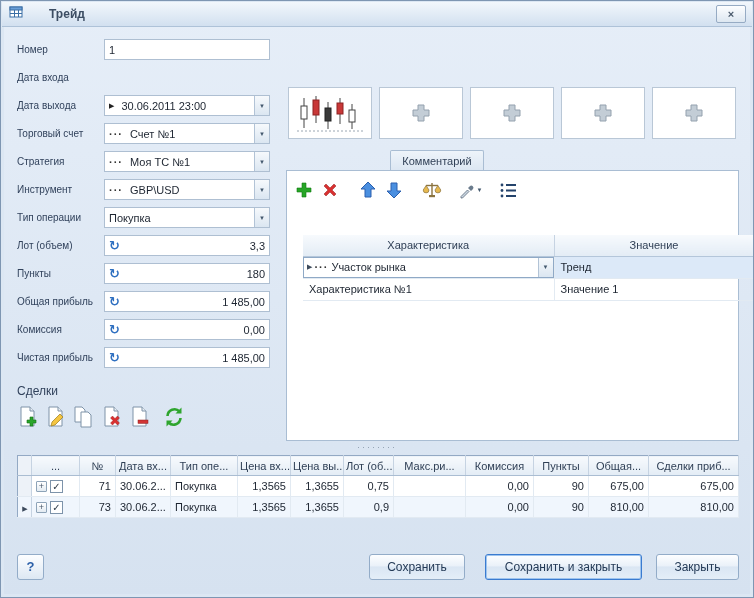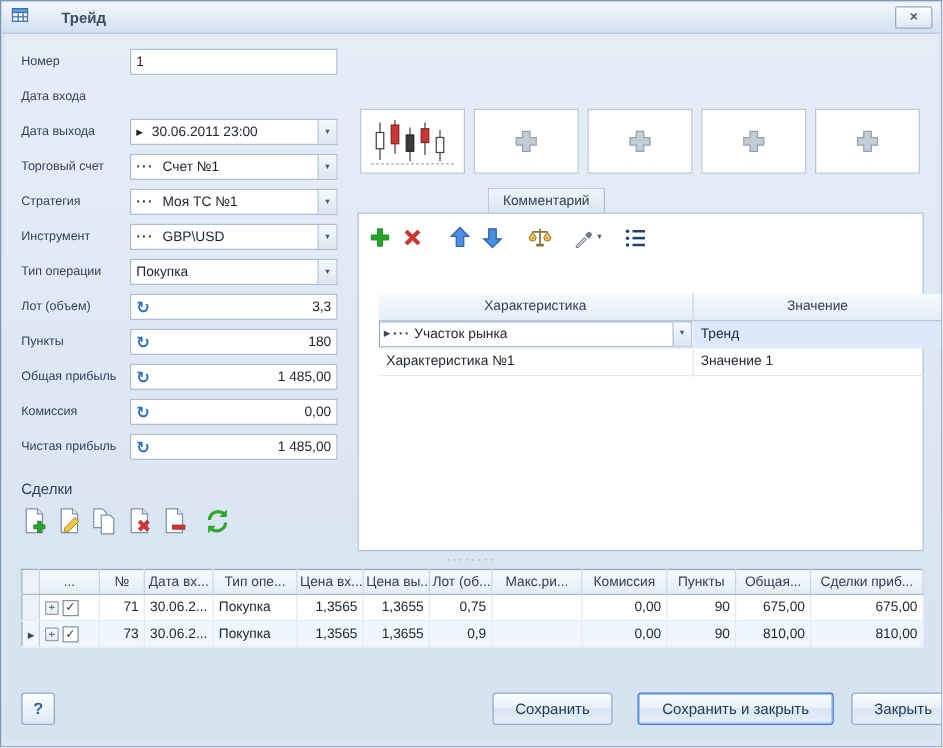--- a/index.html
+++ b/index.html
@@ -76,21 +76,21 @@
   .dgrid tr.current td { background:#f0f6fd; }
   .chkcell { display:flex; align-items:center; gap:3px; }
   .expand { display:inline-block; width:11px; height:11px; border:1px solid #8da3b8; border-radius:1px;
             background:linear-gradient(#fff,#e3ebf2); font-size:9px; line-height:9px; text-align:center;
             color:#4a5a6c; cursor:pointer; }
   .checkbox { display:inline-block; width:13px; height:13px; border:1px solid #7d93aa; background:#fff;
               font-size:10px; line-height:12px; text-align:center; color:#2d3a47; cursor:pointer; }
   
   .btn { position:absolute; top:553px; height:26px; border:1px solid #93acc8; border-radius:3px;
          background:linear-gradient(#fdfeff,#eaf1f9 45%,#dae6f3 50%,#e4eef8); font-size:12px; color:#243a56;
-         text-align:center; line-height:24px; cursor:pointer;margin-left:25px; }
+         text-align:center; line-height:24px; cursor:pointer; }
   .btn.focused { border-color:#3a7bd0; box-shadow:inset 0 0 0 1px #9ec4ee; }
   .help-btn { position:absolute; left:16px; top:553px; width:27px; height:26px; border:1px solid #93acc8;
               border-radius:3px; background:linear-gradient(#fdfeff,#dde8f3); text-align:center;
               line-height:24px; font-size:13px; font-weight:bold; color:#2b5fa8; cursor:pointer; }
   .watermark { position:absolute; right:6px; bottom:0px; font-size:15px; color:#5f5f5f;
                text-shadow:0 1px 3px rgba(255,255,255,.95), 0 -1px 3px rgba(255,255,255,.95); z-index:9; }
 </style>
 </head>
 <body>
 

